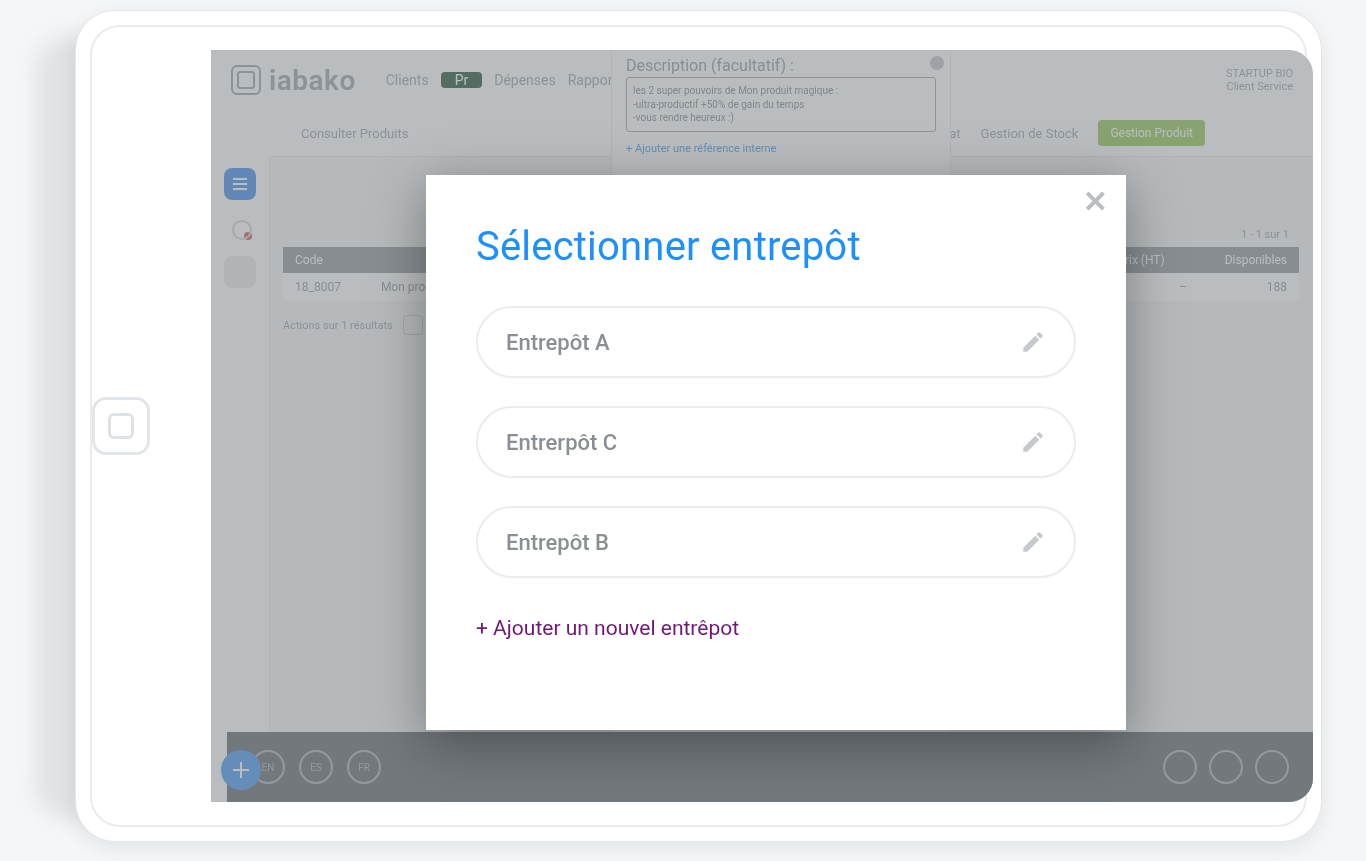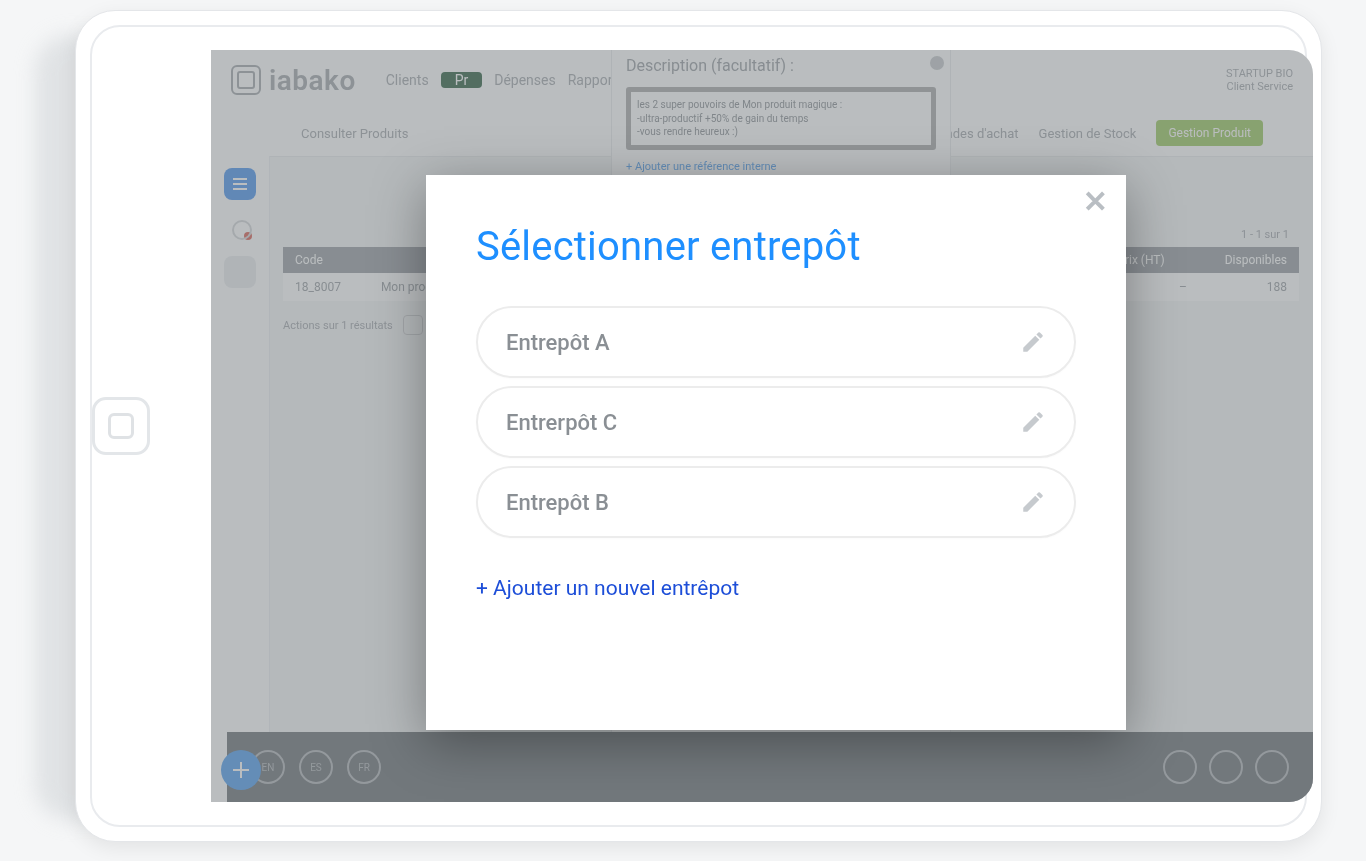--- a/index.html
+++ b/index.html
@@ -19,21 +19,21 @@
   .dim { position:absolute; inset:0; background:rgba(130,134,138,.55); }
 
   .topbar { position:absolute; left:0; right:0; top:0; height:60px; background:#fff; border-bottom:1px solid #e7e9ec; display:flex; align-items:center; padding:0 20px; gap:30px; color:#9aa0a6; }
   .logo { display:flex; align-items:center; gap:8px; font-size:28px; font-weight:600; color:#9aa0a6; letter-spacing:.5px; }
   .logo-icon{ width:26px; height:26px; border:2px solid #9aa0a6; border-radius:6px; position:relative;}
   .logo-icon::before{content:"";position:absolute;left:4px;top:4px;right:4px;bottom:4px;border:2px solid #9aa0a6;border-radius:3px;}
   .nav { display:flex; gap:12px; font-size:14px; color:#9aa0a6; align-items:flex-start;}
   .nav .pill{ background:#14532d; color:#fff; padding:0 14px; border-radius:4px; }
   .account { margin-left:auto; text-align:right; font-size:11px; color:#9aa0a6; }
 
-  .subbar { position:absolute; left:0; right:0; top:60px; height:46px; background:#fff; border-bottom:1px solid #e7e9ec; display:flex; align-items:center; padding:0 50px 0 90px; gap:20px; font-size:13px; color:#9aa0a6;}
+  .subbar { position:absolute; left:0; right:0; top:60px; height:46px; background:#fff; border-bottom:1px solid #e7e9ec; display:flex; align-items:center; padding:0 108px 0 90px; gap:20px; font-size:13px; color:#9aa0a6;}
   .subbar .btn-green{ margin-left:auto; background:#8cc63f; color:#fff; padding:6px 12px; border-radius:4px; font-size:12px;}
   .subbar .lnk{ color:#9aa0a6; }
 
   .sidebar { position:absolute; left:0; top:106px; width:58px; bottom:0; background:#fff; border-right:1px solid #eceef1; }
   .sidebar .ico{ width:32px; height:32px; margin:12px auto; border-radius:8px; background:#e9ecef; display:block;}
   .sidebar .ico.blue{ background:#2f8bff; position:relative;}
   .sidebar .ico.blue::after{content:"";position:absolute;left:9px;top:10px;width:14px;height:2px;background:#fff;box-shadow:0 5px 0 #fff,0 10px 0 #fff;}
   .sidebar .ico.red{ background:#fff; position:relative;}
   .sidebar .ico.red::after{content:"";position:absolute;left:8px;top:8px;width:16px;height:16px;border-radius:50%;border:2px solid #d0d3d7;}
   .sidebar .ico.red::before{content:"";position:absolute;right:4px;bottom:4px;width:8px;height:8px;border-radius:50%;background:#e74c3c;}
@@ -51,35 +51,35 @@
   .lang{ width:30px;height:30px;border:2px solid #a9afb4;border-radius:50%; color:#a9afb4; font-size:10px; display:flex; align-items:center; justify-content:center;}
   .social{ margin-left:auto; display:flex; gap:12px;}
   .social .s{ width:30px;height:30px;border:2px solid #a9afb4;border-radius:50%; }
   .fab{ position:absolute; left:10px; bottom:12px; width:40px; height:40px; border-radius:50%; background:#3498ff; }
   .fab::before,.fab::after{content:"";position:absolute;background:#fff;left:50%;top:50%;transform:translate(-50%,-50%);}
   .fab::before{width:16px;height:2px;} .fab::after{width:2px;height:16px;}
 
   
   .center-panel{ position:absolute; left:400px; top:0; width:310px; height:740px; background:#fff; border-left:1px solid #e7e9ec; border-right:1px solid #e7e9ec; padding:6px 14px; font-size:11px; color:#7d848a;}
   .center-panel .lbl{ font-size:16px; color:#8f969c;}
-  .center-panel .desc-box{ border:5px solid #a3a3a3; border-radius:3px; padding:6px; font-size:10px; line-height:1.35; color:#7d848a; margin-top:12px;}
+  .center-panel .desc-box{ border:1px solid #a3a3a3; border-radius:3px; padding:6px; font-size:10px; line-height:1.35; color:#7d848a; margin-top:2px;}
   .center-panel .info{ position:absolute; right:6px; top:6px; width:14px;height:14px;border-radius:50%;background:#bfc4c8;}
   .center-panel .add-ref{ color:#3498ff; font-size:11px; margin-top:10px; display:inline-block;text-align:center;}
   .center-panel .sel-btn{ position:absolute; bottom:10px; left:16px; border:1px solid #3498ff; color:#3498ff; font-size:11px; padding:5px 10px; border-radius:4px; background:#fff;}
 
   
   .modal { position:absolute; left:215px; top:125px; width:700px; height:555px; background:#fff; box-shadow:0 12px 50px rgba(0,0,0,.35); z-index:20; }
   .modal-close{ position:absolute; right:18px; top:12px; font-size:30px; color:#b9bec3; cursor:pointer; font-weight:bold; line-height:1;}
   .modal h1{ margin:48px 0 36px 50px; font-size:40px; font-weight:400; color:#1e8fff; letter-spacing:.2px;}
-  .wh-list{ display:flex; flex-direction:column; gap:8px; padding:0 50px; }
+  .wh-list{ display:flex; flex-direction:column; gap:28px; padding:0 50px; }
   .wh-item{ height:68px; border:2px solid #ececec; border-radius:40px; display:flex; align-items:center; padding:0 28px; cursor:pointer; box-shadow:0 1px 2px rgba(0,0,0,.02); }
   .wh-item span{ font-size:22px; color:#8a8f94; font-weight:500; }
   .wh-item .edit{ margin-left:auto; width:26px; height:26px; position:relative; }
   .wh-item .edit svg{ width:26px; height:26px; fill:#c6cace; }
-  .add-link{ margin:38px 0 0 50px; font-size:21px; color:#1d4ed8; cursor:pointer; }
+  .add-link{ margin:38px 0 0 50px; font-size:21px; color:#701a75; cursor:pointer; }
 </style>
 </head>
 <body>
 
 <div class="tablet-shadow"></div>
 
 <div class="tablet">
   <div class="tablet-inner"></div>
   <div class="home-btn"></div>
 

